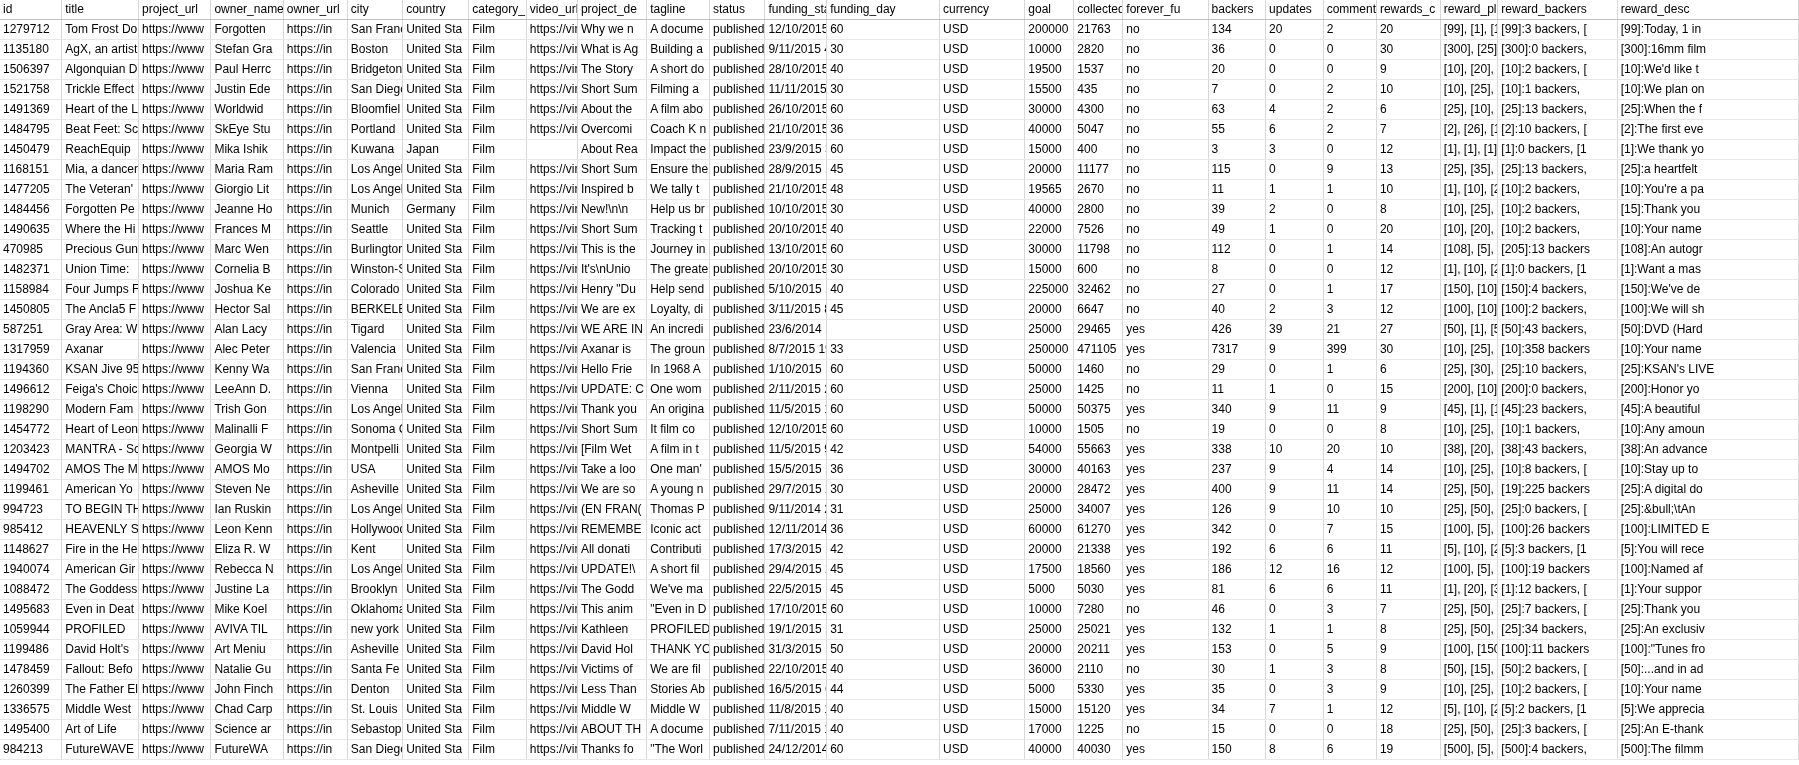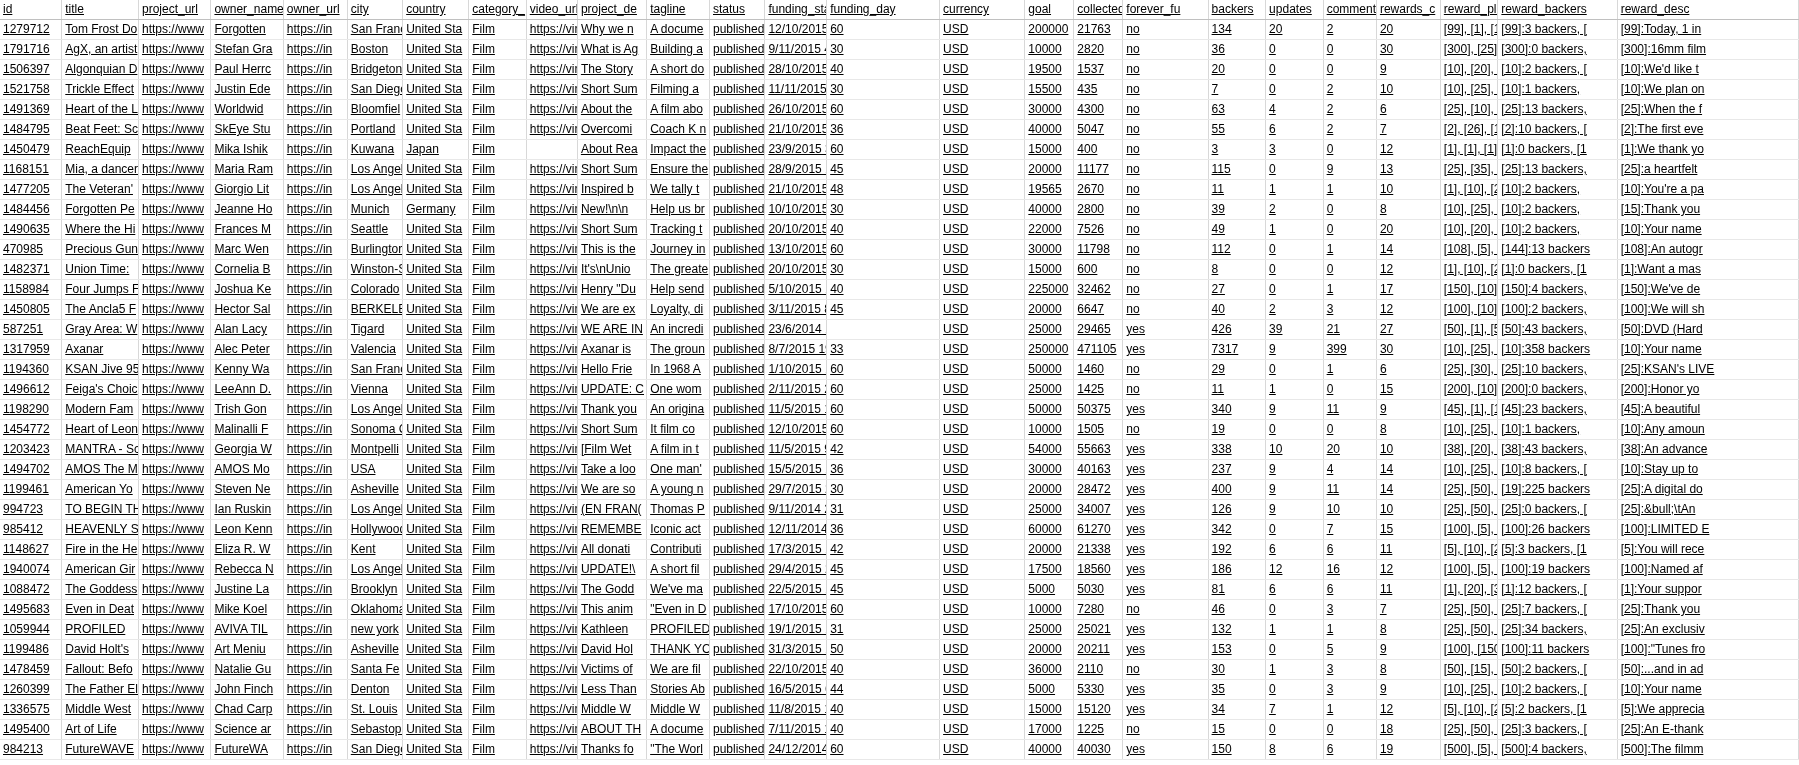--- a/index.html
+++ b/index.html
@@ -10,21 +10,20 @@
   body {
     font-family: "Liberation Sans", sans-serif;
     font-size: 12px;
     color: #000000;
   }
   #sheet {
     width: 1799px;
     height: 765px;
     overflow: hidden;
     position: relative;
-    text-decoration: underline;
   }
   table.grid {
     border-collapse: collapse;
     table-layout: fixed;
     width: 1799px;
   }
   table.grid td, table.grid th {
     border-right: 1px solid #d8d8d8;
     border-bottom: 1px solid #e8e8e8;
     padding: 0 3px;
@@ -155,21 +154,21 @@
           <td class="">no</td>
           <td class="num">134</td>
           <td class="num">20</td>
           <td class="num">2</td>
           <td class="num">20</td>
           <td class="">[99], [1], [1</td>
           <td class="">[99]:3 backers, [</td>
           <td class="">[99]:Today, 1 in</td>
         </tr>
         <tr>
-          <td class="num">1791716</td>
+          <td class="num">1135180</td>
           <td class="">AgX, an artist</td>
           <td class="">https://www</td>
           <td class="">Stefan Gra</td>
           <td class="">https://in</td>
           <td class="">Boston</td>
           <td class="">United Sta</td>
           <td class="">Film</td>
           <td class="">https://vir</td>
           <td class="">What is Ag</td>
           <td class="">Building a</td>
@@ -448,21 +447,21 @@
           <td class="num">60</td>
           <td class="">USD</td>
           <td class="num">30000</td>
           <td class="num">11798</td>
           <td class="">no</td>
           <td class="num">112</td>
           <td class="num">0</td>
           <td class="num">1</td>
           <td class="num">14</td>
           <td class="">[108], [5], [1</td>
-          <td class="">[144]:13 backers</td>
+          <td class="">[205]:13 backers</td>
           <td class="">[108]:An autogr</td>
         </tr>
         <tr>
           <td class="num">1482371</td>
           <td class="">Union Time:</td>
           <td class="">https://www</td>
           <td class="">Cornelia B</td>
           <td class="">https://in</td>
           <td class="">Winston-S</td>
           <td class="">United Sta</td>

